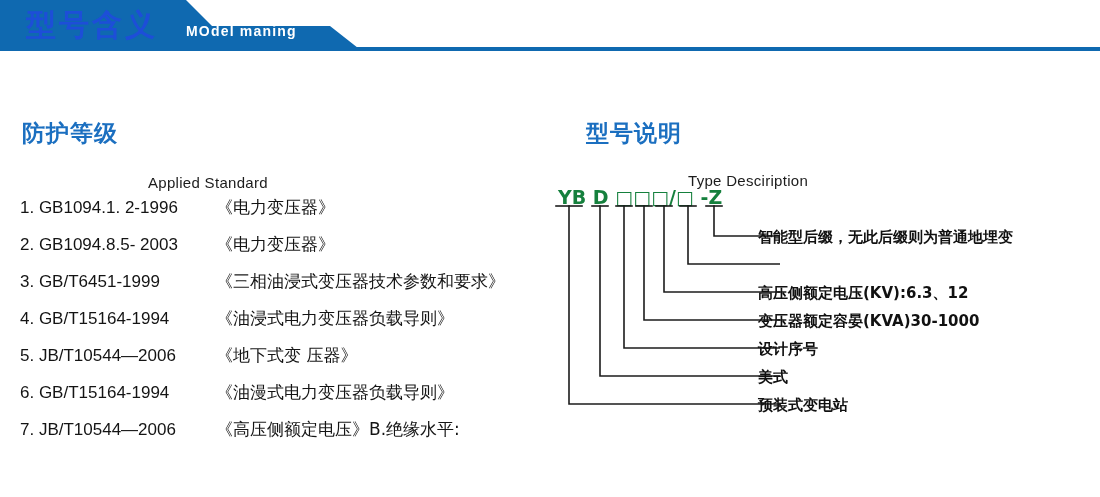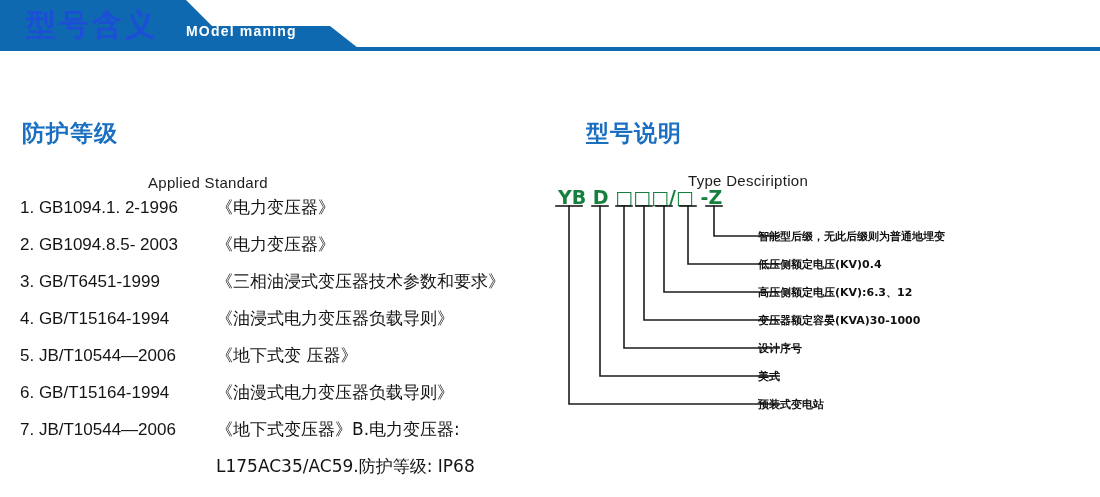--- a/index.html
+++ b/index.html
@@ -134,21 +134,21 @@
   #connector-svg {
     position: absolute;
     left: 0;
     top: 0;
     width: 230px;
     height: 260px;
   }
   .leader-label {
     position: absolute;
     left: 208px;
-    font-size: 11px;
+    font-size: 15px;
     font-weight: bold;
     white-space: nowrap;
     line-height: 18px;
     color: #111111;
     font-family: "DejaVu Sans", "Liberation Sans", sans-serif;
   }
 </style>
 </head>
 <body>
 
@@ -167,22 +167,21 @@
 <div class="section-title-cn" id="type-title-cn">型号说明</div>
 <div class="section-title-en" id="type-title-en">Type Desciription</div>
 
 <div id="standards-list">
     <div class="std-row"><span class="std-code">1. GB1094.1. 2-1996</span><span class="std-name">《电力变压器》</span></div>
     <div class="std-row"><span class="std-code">2. GB1094.8.5- 2003</span><span class="std-name">《电力变压器》</span></div>
     <div class="std-row"><span class="std-code">3. GB/T6451-1999</span><span class="std-name">《三相油浸式变压器技术参数和要求》</span></div>
     <div class="std-row"><span class="std-code">4. GB/T15164-1994</span><span class="std-name">《油浸式电力变压器负载导则》</span></div>
     <div class="std-row"><span class="std-code">5. JB/T10544—2006</span><span class="std-name">《地下式变 压器》</span></div>
     <div class="std-row"><span class="std-code">6. GB/T15164-1994</span><span class="std-name">《油漫式电力变压器负载导则》</span></div>
-    <div class="std-row"><span class="std-code">7. JB/T10544—2006</span><span class="std-name">《地下式变压器》B.电力变压器:</span></div>
-    <div class="std-row cont"><span class="std-code"></span><span class="std-name">L175AC35/AC59.防护等级: IP68</span></div>
+    <div class="std-row"><span class="std-code">7. JB/T10544—2006</span><span class="std-name">《高压侧额定电压》B.绝缘水平:</span></div>
   </div>
 
 <div id="type-diagram">
 
   <div id="code-line">YB D □□□/□ -Z</div>
 
   <svg id="connector-svg" viewBox="0 0 230 260" preserveAspectRatio="none">
     <g stroke="#1c1c1c" stroke-width="1.6" fill="none" stroke-linecap="square">
 
       <line x1="6" y1="20" x2="32" y2="20"></line>
@@ -203,19 +202,18 @@
 
       <path d="M74,20 L74,162 L230,162"></path>
 
       <path d="M50,20 L50,190 L230,190"></path>
 
       <path d="M19,20 L19,218 L230,218"></path>
     </g>
   </svg>
 
   <div class="leader-label" style="top:42px">智能型后缀，无此后缀则为普通地埋变</div>
-  <div class="leader-label" style="top:70px">低压侧额定电压(KV)0.4</div>
   <div class="leader-label" style="top:98px">高压侧额定电压(KV):6.3、12</div>
   <div class="leader-label" style="top:126px">变压器额定容晏(KVA)30-1000</div>
   <div class="leader-label" style="top:154px">设计序号</div>
   <div class="leader-label" style="top:182px">美式</div>
   <div class="leader-label" style="top:210px">预装式变电站</div>
 </div>
 
 </body></html>

